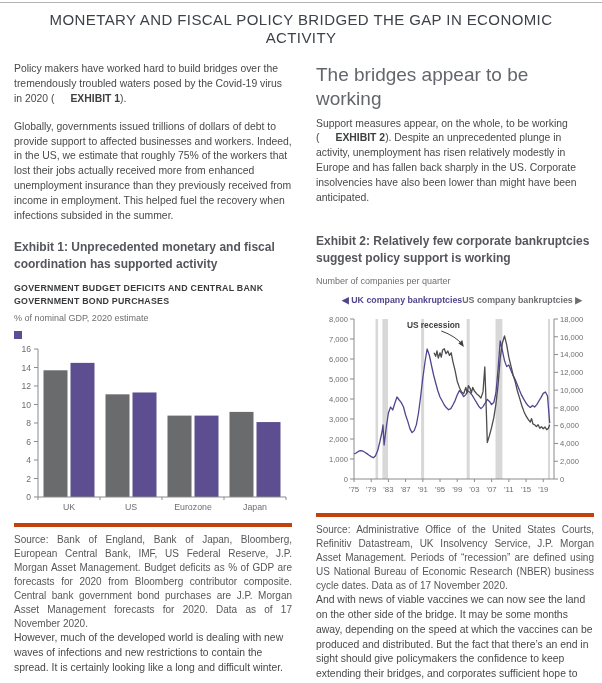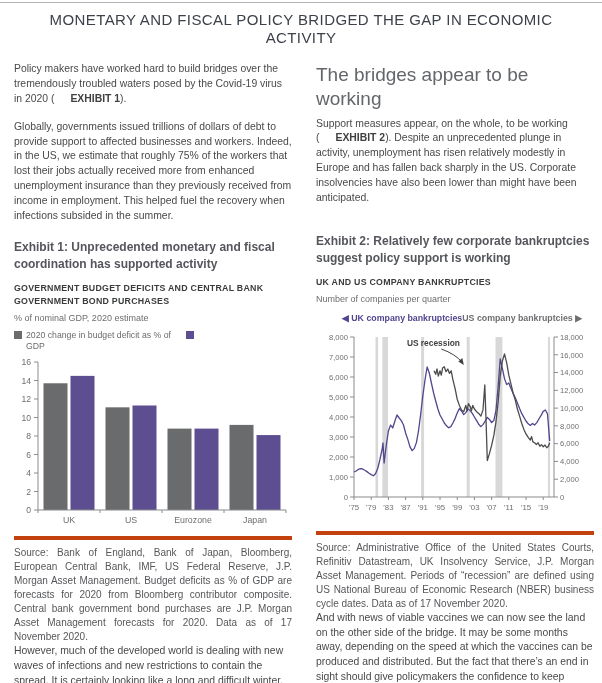--- a/index.html
+++ b/index.html
@@ -55,24 +55,20 @@
   <div class="col">
     <p class="body"><span>Policy makers have worked hard to build bridges over the tremendously troubled waters posed by the Covid-19 virus in 2020 (</span><strong>EXHIBIT 1</strong><span>).</span></p>
     <p class="body">Globally, governments issued trillions of dollars of debt to provide support to affected businesses and workers. Indeed, in the US, we estimate that roughly 75% of the workers that lost their jobs actually received more from enhanced unemployment insurance than they previously received from income in employment. This helped fuel the recovery when infections subsided in the summer.</p>
 
     <h3 class="exhibit-head">Exhibit 1: Unprecedented monetary and fiscal coordination has supported activity</h3>
 
     <div class="chart-title">GOVERNMENT BUDGET DEFICITS AND CENTRAL BANK GOVERNMENT BOND PURCHASES</div>
     <div class="chart-sub">% of nominal GDP, 2020 estimate</div>
 
     <div class="bar-legend">
-      <div class="item">
-        <span class="sq" id="sq0" style="background: rgb(106, 107, 109);"></span>
-        <span style="color:#6a6b6d;max-width:148px;">2020 change in budget deficit as % of GDP</span>
-      </div>
       <div class="item">
         <span class="sq" id="sq1" style="background: rgb(92, 78, 144);"></span>
       </div>
     </div>
 
     <svg id="barChart" width="278" height="176">
         <line x1="24" y1="6" x2="24" y2="154" stroke="#8a8b8d" stroke-width="1"></line>
         <line x1="20" y1="154" x2="24" y2="154" stroke="#8a8b8d" stroke-width="1"></line>
         <text x="17" y="157" text-anchor="end" font-size="8.6px" fill="#6d6e71">0</text>
         <line x1="20" y1="135.5" x2="24" y2="135.5" stroke="#8a8b8d" stroke-width="1"></line>
@@ -116,21 +112,20 @@
     <p class="body gap-lg">However, much of the developed world is dealing with new waves of infections and new restrictions to contain the spread. It is certainly looking like a long and difficult winter.</p>
     <p class="body">As a result, European policymakers are busy extending their bridges. The US is likely to follow suit. Many of the effective fiscal initiatives in the US ran out in the summer and, with infection rates likely to curtail the recovery through the winter months, a new fiscal package is desperately needed. This may be delayed until after the 5 January run-offs, which will dictate who takes the Senate. But a new fiscal package is likely.</p>
   </div>
 
   <div class="col">
     <h2 class="section-head">The bridges appear to be working</h2>
     <p class="body"><span>Support measures appear, on the whole, to be working (</span><strong>EXHIBIT 2</strong><span>). Despite an unprecedented plunge in activity, unemployment has risen relatively modestly in Europe and has fallen back sharply in the US. Corporate insolvencies have also been lower than might have been anticipated.</span></p>
 
     <h3 class="exhibit-head" style="margin-top:27px;">Exhibit 2: Relatively few corporate bankruptcies suggest policy support is working</h3>
 
-    <div class="chart-title">UK AND US COMPANY BANKRUPTCIES</div>
     <div class="chart-sub">Number of companies per quarter</div>
 
     <div class="line-legend">
       <span style="color:#52458f;"><span>◀</span> <span>UK company bankruptcies</span></span>
       <span style="color:#6d6e71;"><span>US company bankruptcies</span> <span>▶</span></span>
     </div>
 
     <svg id="lineChart" width="278" height="198">
         <rect x="59.50537634408602" y="8" width="2.5806451612899366" height="160" fill="#d8d8d8"></rect>
         <rect x="66.38709677419315" y="8" width="5.591397849463149" height="160" fill="#d8d8d8"></rect>

